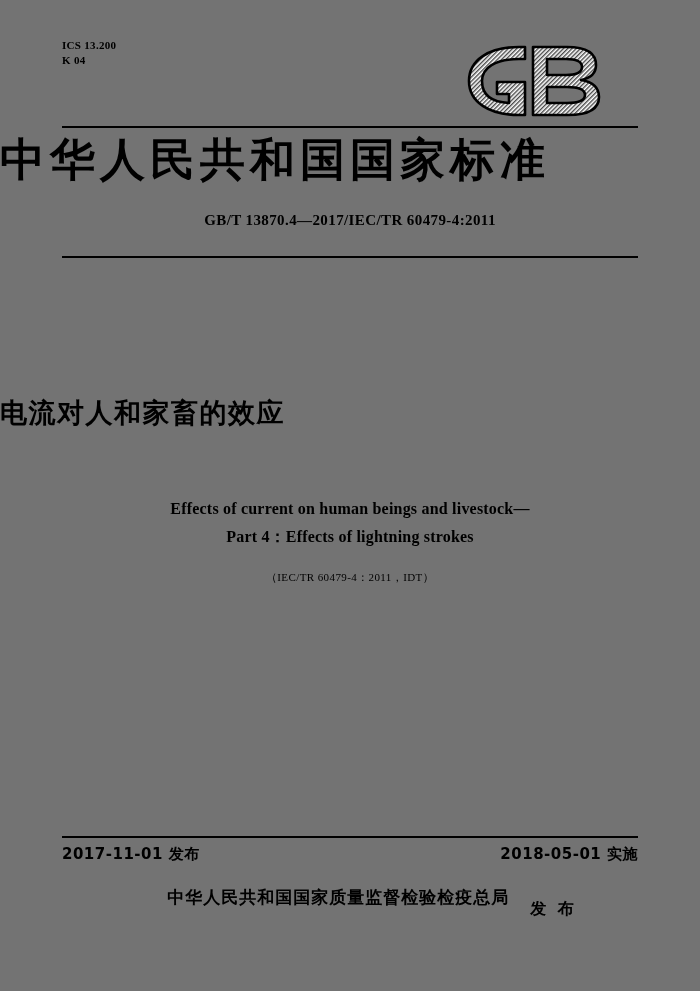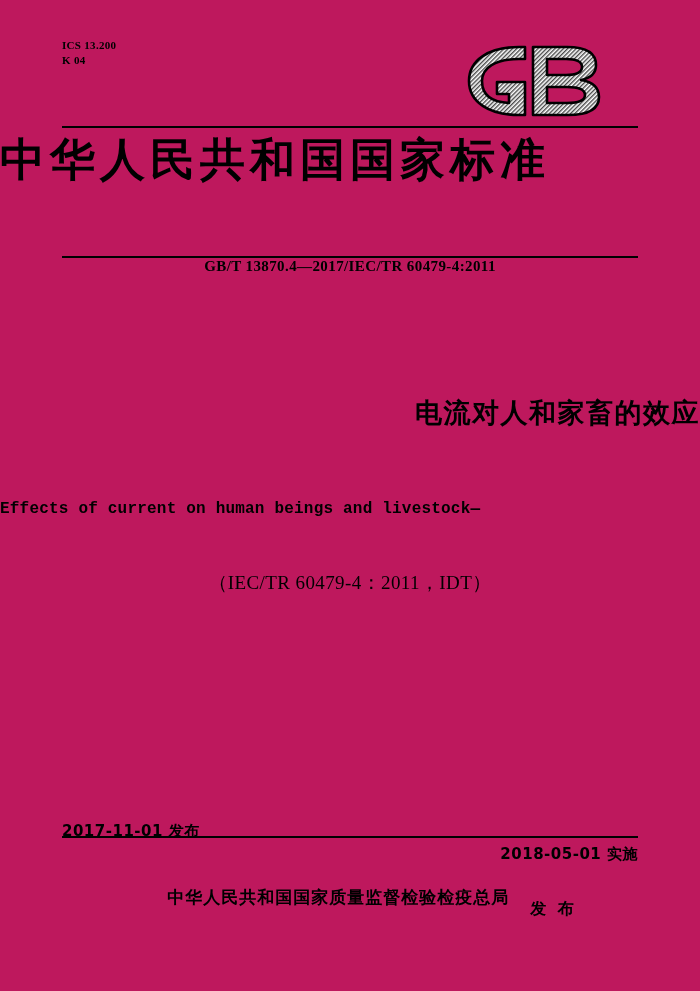--- a/index.html
+++ b/index.html
@@ -14,21 +14,21 @@
     font-family: "Liberation Serif", serif;
     color: #000000;
     overflow: hidden;
   }
 
   .page {
     position: absolute;
     inset: 0;
     width: 700px;
     height: 991px;
-    background: #be185d;
+    background: #737373;
   }
 
   
   .ics-block {
     position: absolute;
     left: 62px;
     top: 38px;
     font-family: "Liberation Serif", serif;
     font-weight: bold;
     font-size: 11px;
@@ -65,21 +65,20 @@
   .std-number {
     position: absolute;
     left: 0;
     top: 212px;
     width: 700px;
     text-align: center;
     font-family: "Liberation Serif", serif;
     font-weight: bold;
     font-size: 15px;
     letter-spacing: 0.4px;
-    margin-top: 46px;
   }
 
   
   .rule {
     position: absolute;
     background: #000000;
   }
   .rule-top {
     left: 62px;
     top: 126px;
@@ -98,59 +97,60 @@
     width: 576px;
     height: 2px;
   }
 
   
   .doc-title-cn {
     position: absolute;
     left: 0;
     top: 390px;
     width: 700px;
-    text-align: right;
+    text-align: left;
     font-family: "DejaVu Sans", sans-serif;
     font-weight: bold;
     font-size: 27px;
     line-height: 45px;
     letter-spacing: 1.5px;
   }
   .doc-title-cn .line2 { letter-spacing: 1.5px; }
 
   
   .doc-title-en {
     position: absolute;
     left: 0;
     top: 495px;
     width: 700px;
-    font-family: Liberation Mono, monospace;
+    text-align: center;
+    font-family: Liberation Serif, serif;
     font-weight: bold;
     font-size: 16px;
     line-height: 28px;
     letter-spacing: 0.2px;
   }
 
   
   .idt-note {
     position: absolute;
     left: 0;
     top: 570px;
     width: 700px;
     text-align: center;
     font-family: "Liberation Serif", serif;
-    font-size: 19px;
+    font-size: 11px;
     letter-spacing: 0.4px;
   }
 
   
   .issue-date {
     position: absolute;
     left: 62px;
-    top: 822px;
+    top: 845px;
     font-family: "DejaVu Sans", sans-serif;
     font-weight: bold;
     font-size: 15px;
     letter-spacing: 0.5px;
   }
   .effective-date {
     position: absolute;
     right: 62px;
     top: 845px;
     font-family: "DejaVu Sans", sans-serif;
@@ -242,20 +242,21 @@
   <div class="std-number">GB/T 13870.4—2017/IEC/TR 60479-4:2011</div>
 
   <div class="rule rule-bottom"></div>
 
   <div class="doc-title-cn">
     <div class="line1">电流对人和家畜的效应</div>
   </div>
 
   <div class="doc-title-en">
     <div>Effects of current on human beings and livestock—</div>
+    <div>Part 4：Effects of lightning strokes</div>
   </div>
 
   <div class="idt-note">（IEC/TR 60479-4：2011，IDT）</div>
 
   <div class="rule rule-footer"></div>
 
   <div class="issue-date">2017-11-01 发布</div>
   <div class="effective-date">2018-05-01 实施</div>
 
   <div class="publisher">

